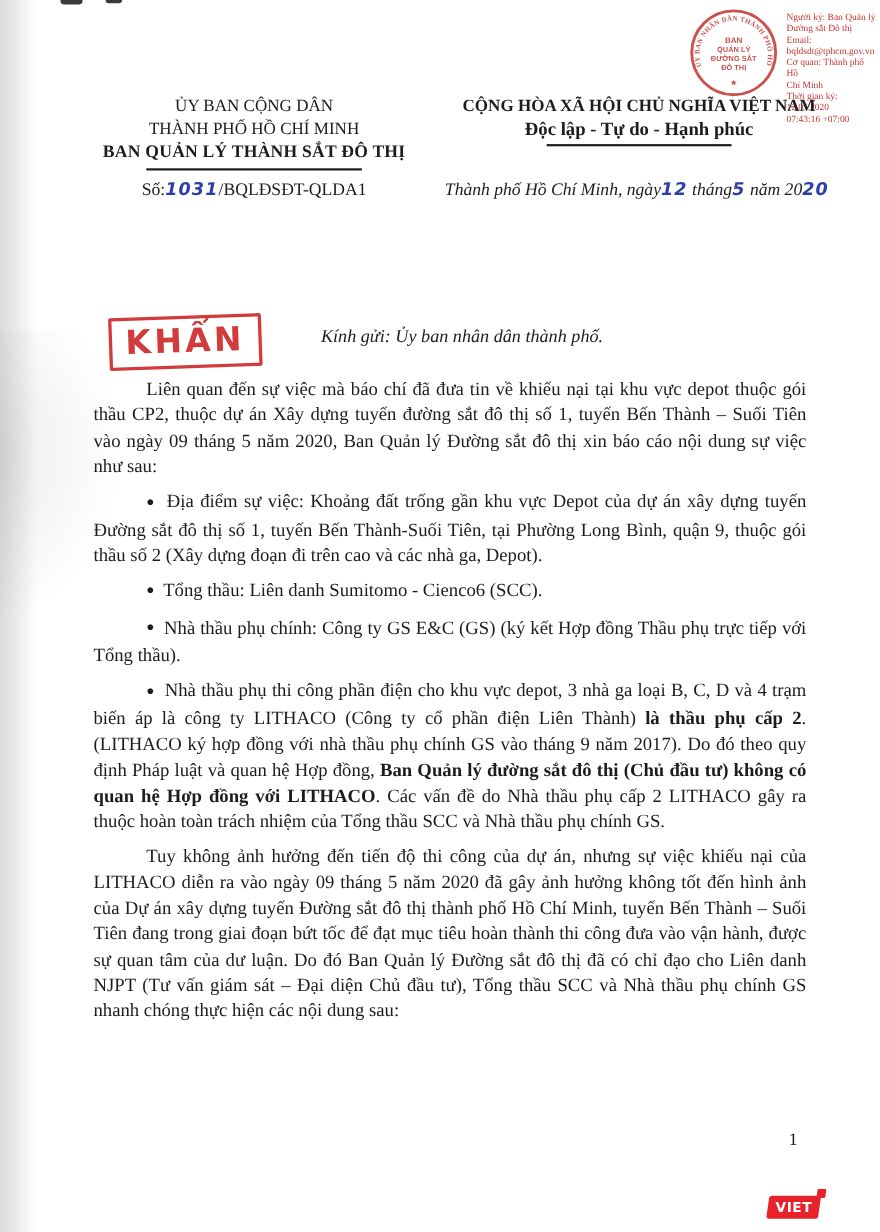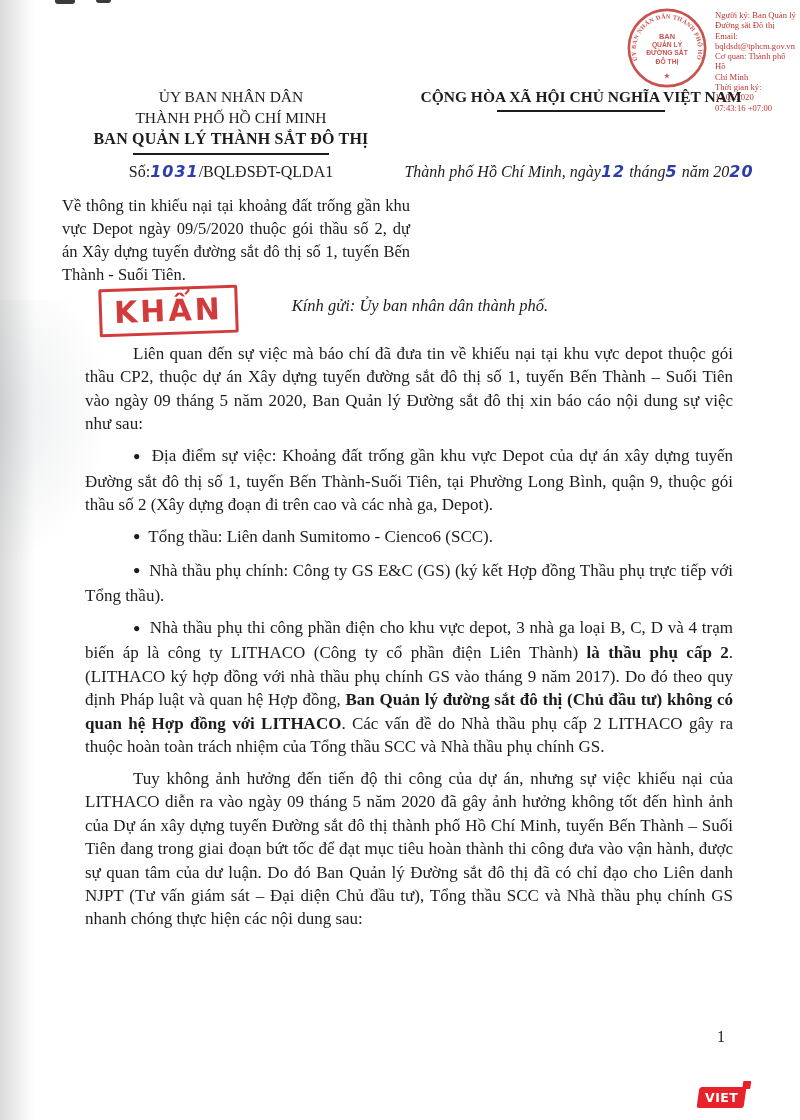--- a/index.html
+++ b/index.html
@@ -105,36 +105,36 @@
   <div class="sig">Người ký: Ban Quản lý
 Đường sắt Đô thị
 Email:
 bqldsdt@tphcm.gov.vn
 Cơ quan: Thành phố Hồ
 Chí Minh
 Thời gian ký: 12.05.2020
 07:43:16 +07:00</div>
 
   <div class="hleft">
-    <div class="l1">ỦY BAN NHÂN DÂN</div>
+    <div class="l1">ỦY BAN CỘNG DÂN</div>
     <div class="l2">THÀNH PHỐ HỒ CHÍ MINH</div>
     <div class="l3">BAN QUẢN LÝ THÀNH SẮT ĐÔ THỊ</div>
     <div class="hrule hr-left"></div>
   </div>
 
   <div class="hright">
     <div class="l1">CỘNG HÒA XÃ HỘI CHỦ NGHĨA VIỆT NAM</div>
+    <div class="l2">Độc lập - Tự do - Hạnh phúc</div>
     <div class="hrule hr-right"></div>
   </div>
 
   <div class="docnum"><span>Số:</span><span class="hand">1031</span><span>/BQLĐSĐT-QLDA1</span></div>
 
   <div class="dateline"><span>Thành phố Hồ Chí Minh, ngày</span><span class="hand">12</span>&nbsp;<span>tháng</span><span class="hand">5</span>&nbsp;<span>năm 20</span><span class="hand">20</span></div>
 
-  <div class="subject">Về thông tin khiếu nại tại khoảng đất trống gần khu vực Depot ngày 09/5/2020 thuộc gói thầu số 2, dự án Xây dựng tuyến đường sắt đô thị số 1, tuyến Bến Thành - Suối Tiên.</div>
 
   <div class="khan">KHẨN</div>
 
   <div class="salutation">Kính gửi: Ủy ban nhân dân thành phố.</div>
 
   <div class="docbody">
       <p><span>Liên quan đến sự việc mà báo chí đã đưa tin về khiếu nại tại khu vực depot thuộc gói thầu CP2, thuộc dự án Xây dựng tuyến đường sắt đô thị số 1, tuyến Bến Thành – Suối Tiên vào ngày 09 tháng 5 năm 2020, Ban Quản lý Đường sắt đô thị xin báo cáo nội dung sự việc như sau:</span></p>
       <p><span class="bullet">●</span> <span>Địa điểm sự việc: Khoảng đất trống gần khu vực Depot của dự án xây dựng tuyến Đường sắt đô thị số 1, tuyến Bến Thành-Suối Tiên, tại Phường Long Bình, quận 9, thuộc gói thầu số 2 (Xây dựng đoạn đi trên cao và các nhà ga, Depot).</span></p>
       <p><span class="bullet">●</span> <span>Tổng thầu: Liên danh Sumitomo - Cienco6 (SCC).</span></p>
       <p><span class="bullet">●</span> <span>Nhà thầu phụ chính: Công ty GS E&amp;C (GS) (ký kết Hợp đồng Thầu phụ trực tiếp với Tổng thầu).</span></p>

